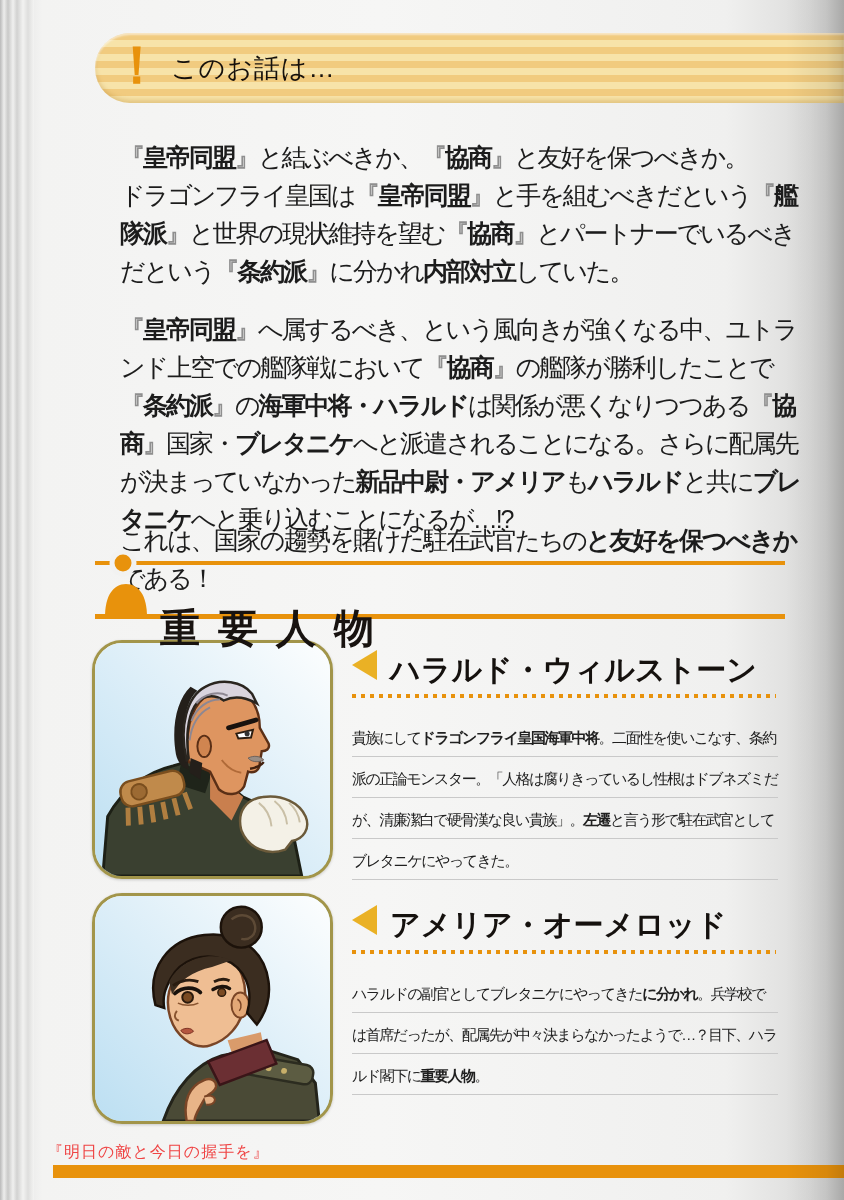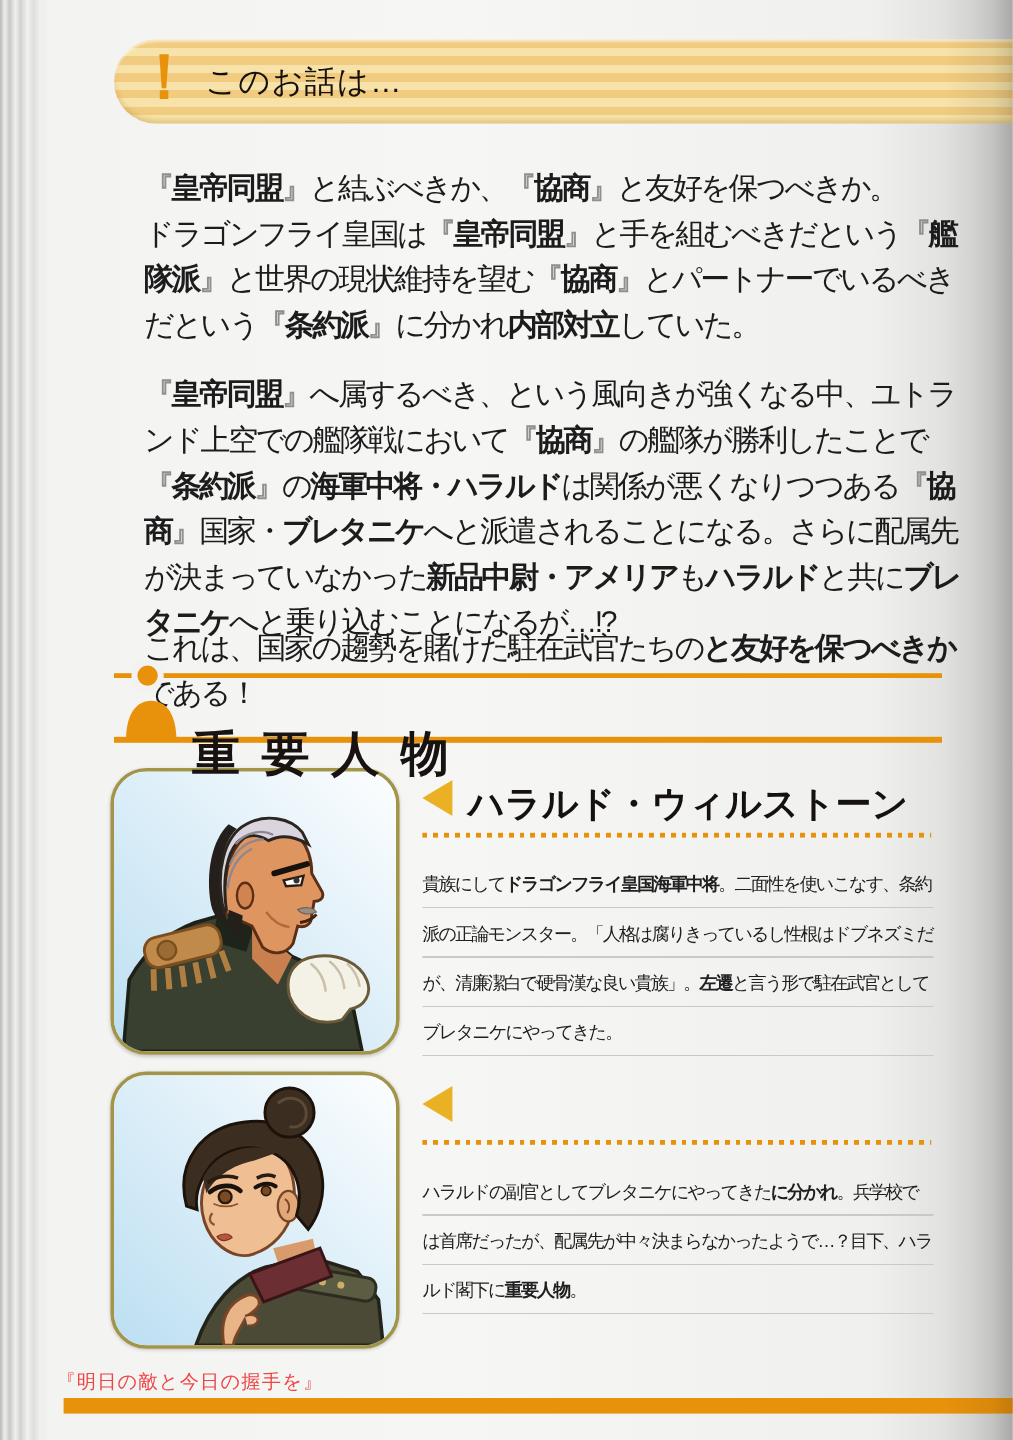--- a/index.html
+++ b/index.html
@@ -168,20 +168,21 @@
 
     <path d="M84,118 C81,122 81,126 86,128" stroke="#8a5530" stroke-width="2" fill="none"></path>
     <path d="M88,138 C92,135 99,135 101,139 C96,143 90,142 88,138 Z" fill="#B5563F" stroke="#7c3324" stroke-width="1"></path>
 
     <path d="M94,231 C90,210 97,195 112,189 C119,186 125,190 124,196 C123,201 117,203 113,207 L108,216 C104,223 102,227 102,231 Z" fill="#E8B488" stroke="#7A4526" stroke-width="2.5"></path>
     <path d="M112,206 C117,204 122,205 123,209 C123,213 118,215 114,214" fill="#E8B488" stroke="#7A4526" stroke-width="2"></path>
   </svg>
 </div>
 <div class="abs name-row" style="top:905px">
   <div class="tri"></div>
+  <span class="char-name">アメリア・オーメロッド</span>
 </div>
 <div class="abs dots" style="top:950px"></div>
 <p class="abs desc" style="top:958px"><span>ハラルドの副官としてブレタニケにやってきた</span><span class="b">に分かれ</span><span>。兵学校では首席だったが、配属先が中々決まらなかったようで…？目下、ハラルド閣下に</span><span class="b">重要人物</span><span>。</span></p>
 
 <div class="abs book-title">『明日の敵と今日の握手を』</div>
 <div class="abs footer-bar"></div>
 
 <div class="abs right-shadow"></div>
 
 </body></html>

